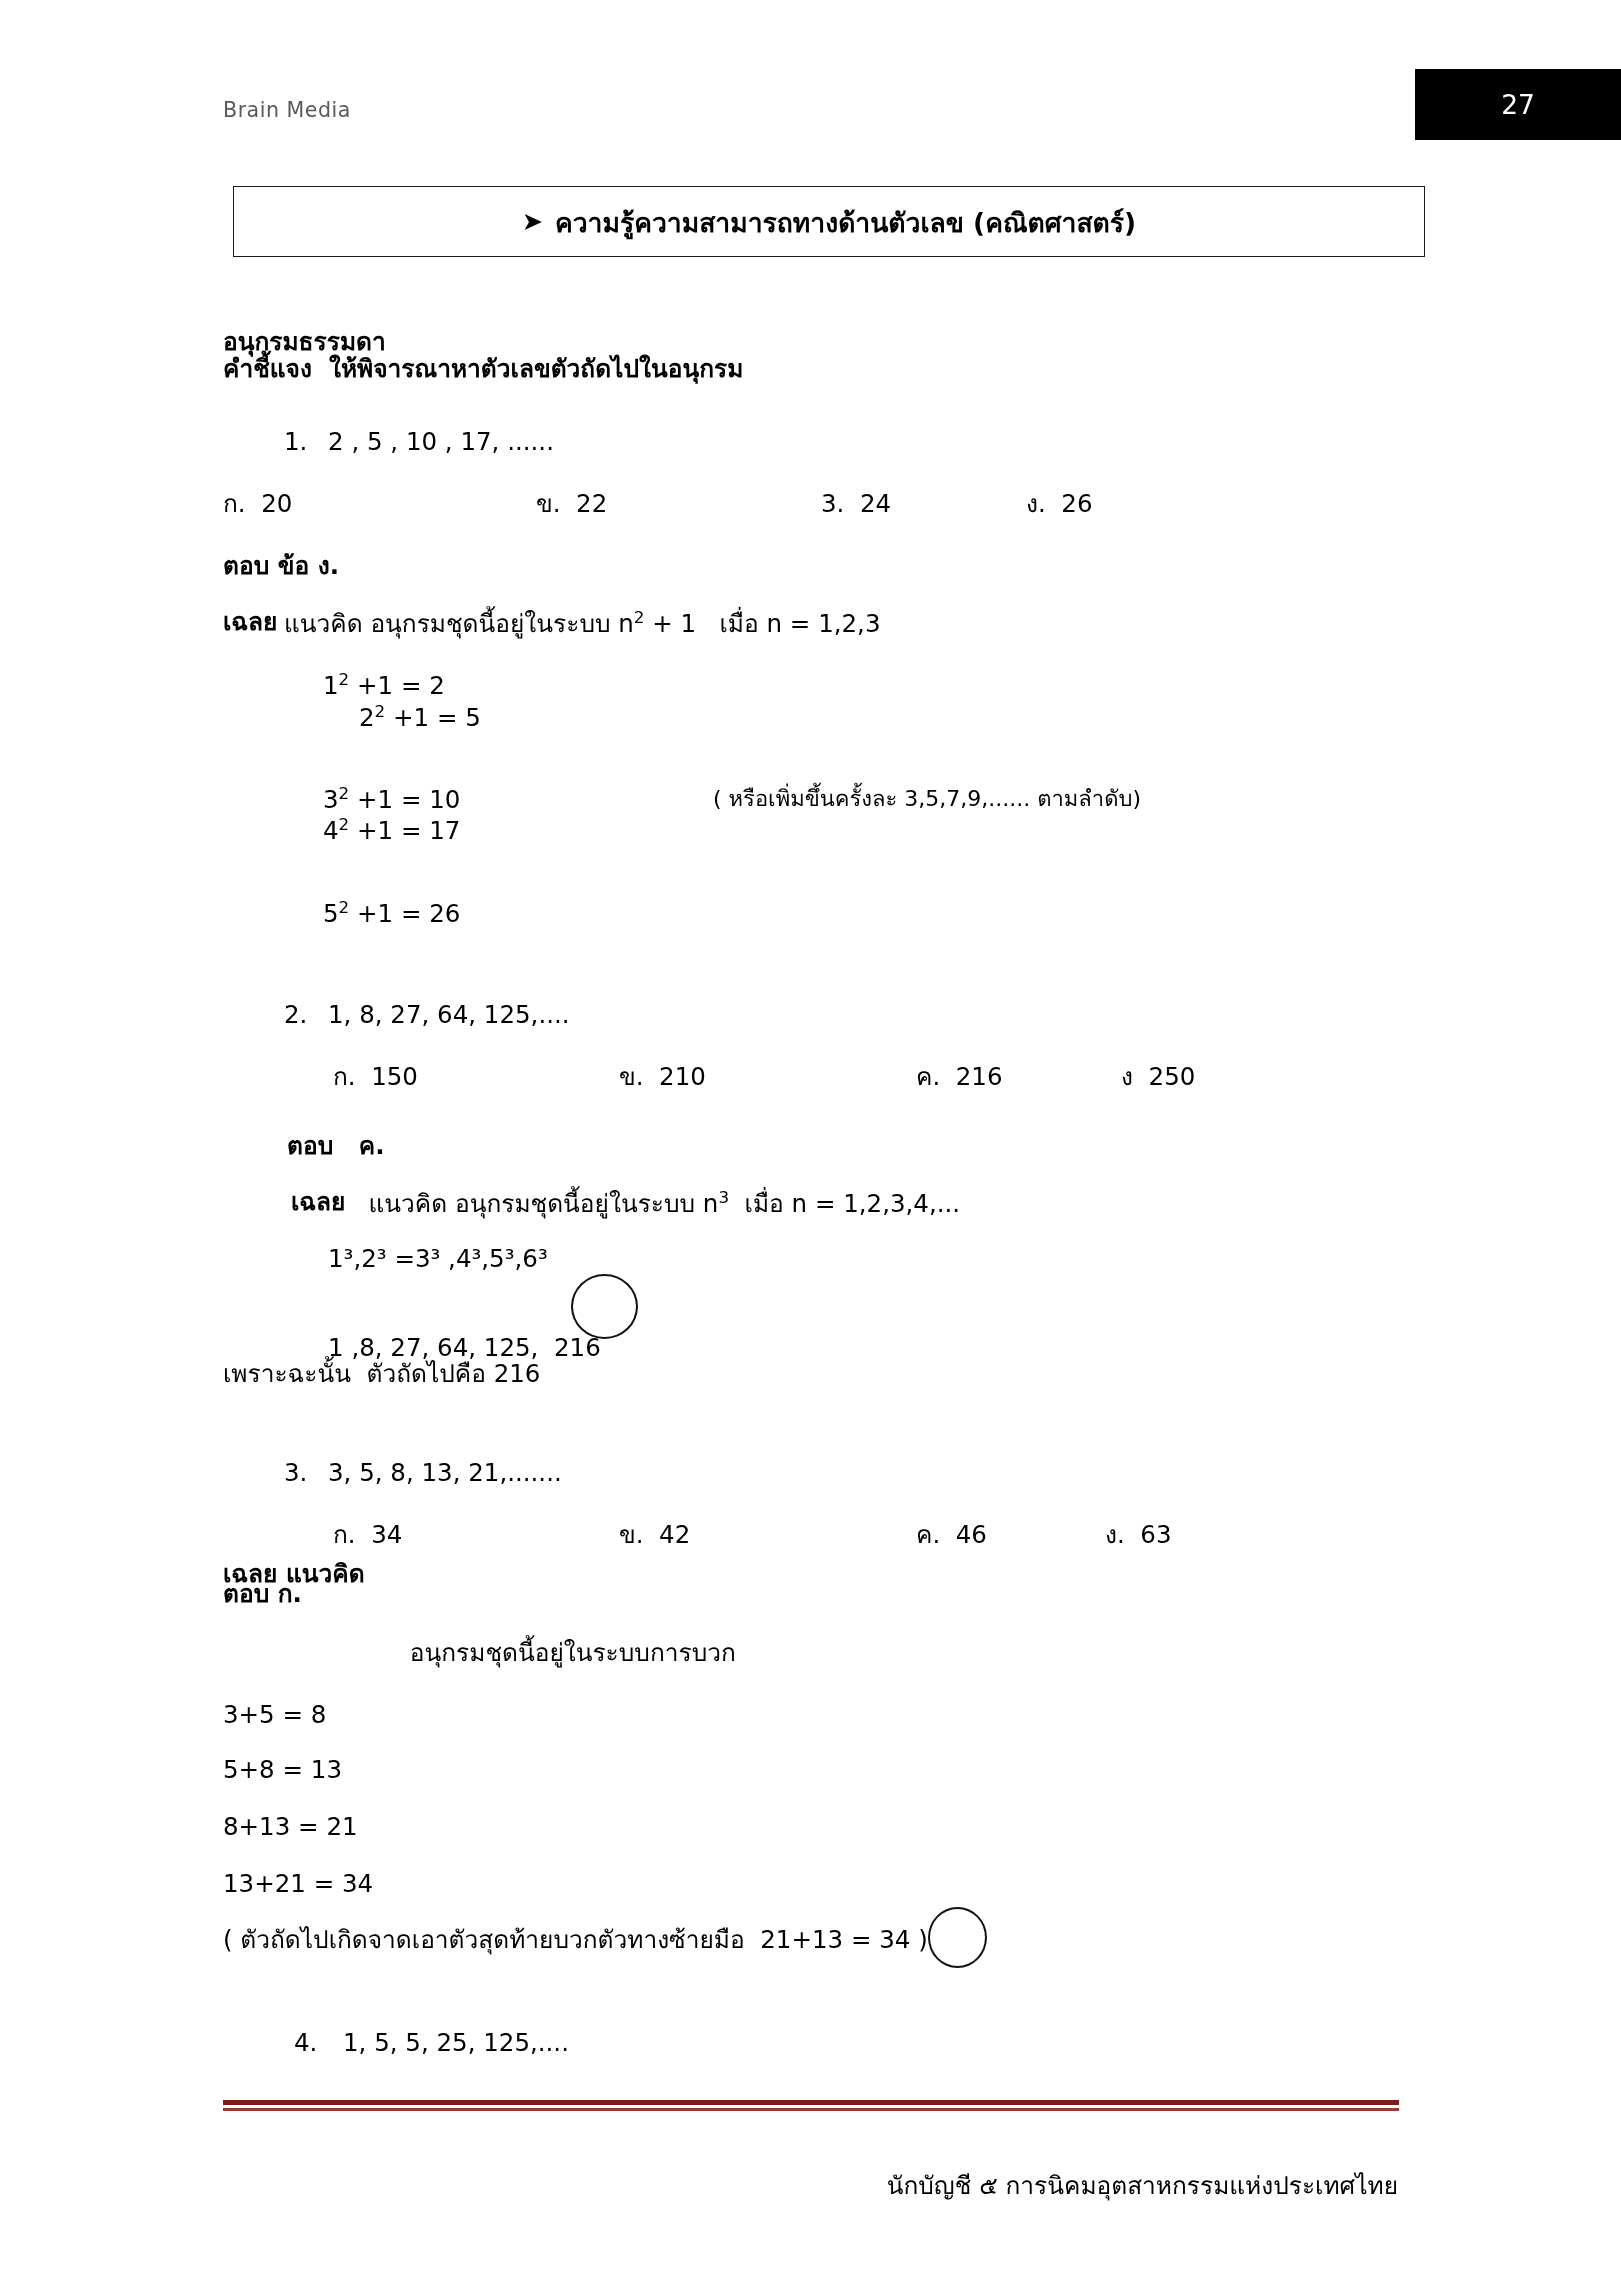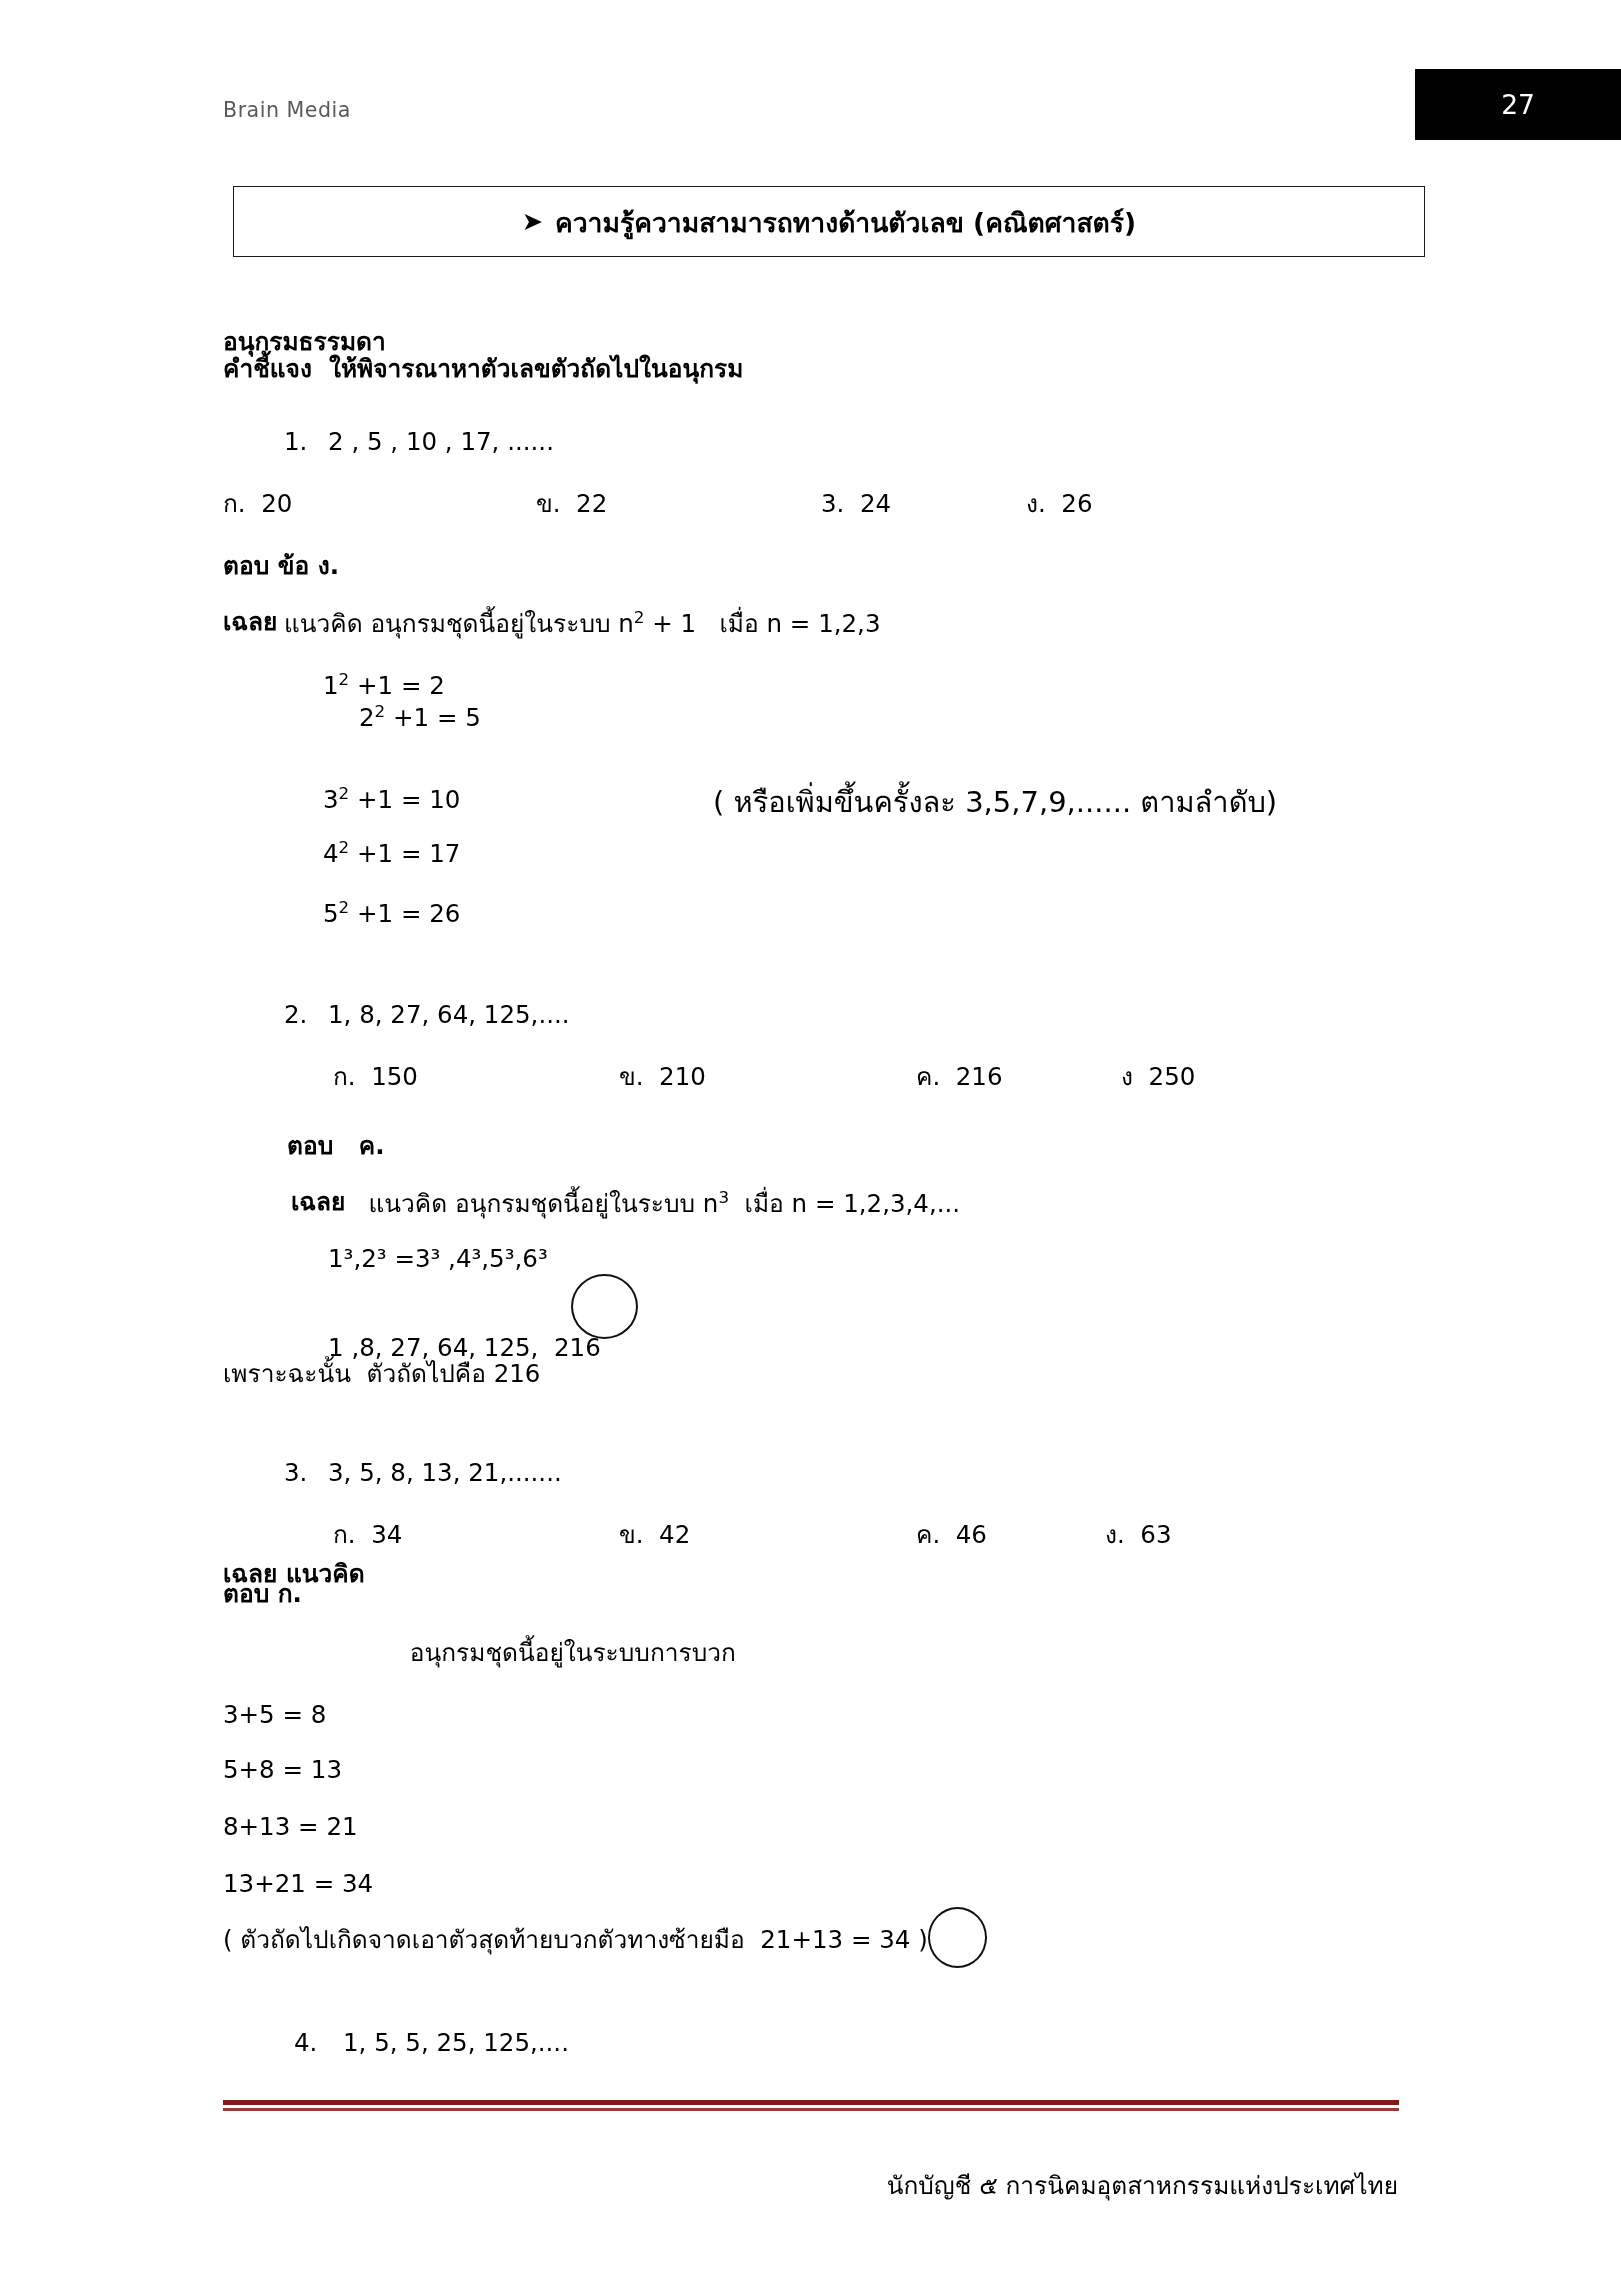--- a/index.html
+++ b/index.html
@@ -83,21 +83,21 @@
   }
   
   .t {
     position: absolute;
     font-size: 24.5px;
     white-space: pre;
     line-height: 1.15;
   }
   .b { font-weight: bold; }
   .sub { font-size: 16.7px; vertical-align: super; }
-  .small { font-size: 29px; }
+  .small { font-size: 22px; }
   
   .oval {
     position: absolute;
     border: 2px solid #111;
     border-radius: 50%;
     box-sizing: border-box;
   }
   
   .footer-rule-top {
     position: absolute;
@@ -151,21 +151,21 @@
   <div class="t" style="left:1026px; top:490px;">ง.  26</div>
 
   <div class="t b" style="left:223px; top:552px;">ตอบ ข้อ ง.</div>
 
   <div class="t b" style="left:223px; top:608px;">เฉลย</div>
   <div class="t" style="left:284px; top:608px;"><span>แนวคิด อนุกรมชุดนี้อยู่ในระบบ n</span><span class="sub">2</span><span> + 1   เมื่อ n = 1,2,3</span></div>
 
   <div class="t" style="left:323px; top:670px;"><span>1</span><span class="sub">2</span><span> +1 = 2</span></div>
   <div class="t" style="left:323px; top:702px;margin-left:36px;"><span>2</span><span class="sub">2</span><span> +1 = 5</span></div>
   <div class="t" style="left:323px; top:784px;"><span>3</span><span class="sub">2</span><span> +1 = 10</span></div>
-  <div class="t" style="left:323px; top:838px;"><span>4</span><span class="sub">2</span><span> +1 = 17</span></div>
+  <div class="t" style="left:323px; top:815px;"><span>4</span><span class="sub">2</span><span> +1 = 17</span></div>
   <div class="t" style="left:323px; top:898px;"><span>5</span><span class="sub">2</span><span> +1 = 26</span></div>
 
   <div class="t small" style="left:713px; top:786px;">( หรือเพิ่มขึ้นครั้งละ 3,5,7,9,...... ตามลำดับ)</div>
 
   <div class="t" style="left:284px; top:1001px;">2.</div>
   <div class="t" style="left:328px; top:1001px;">1, 8, 27, 64, 125,....</div>
 
   <div class="t" style="left:333px; top:1063px;">ก.  150</div>
   <div class="t" style="left:619px; top:1063px;">ข.  210</div>
   <div class="t" style="left:916px; top:1063px;">ค.  216</div>

